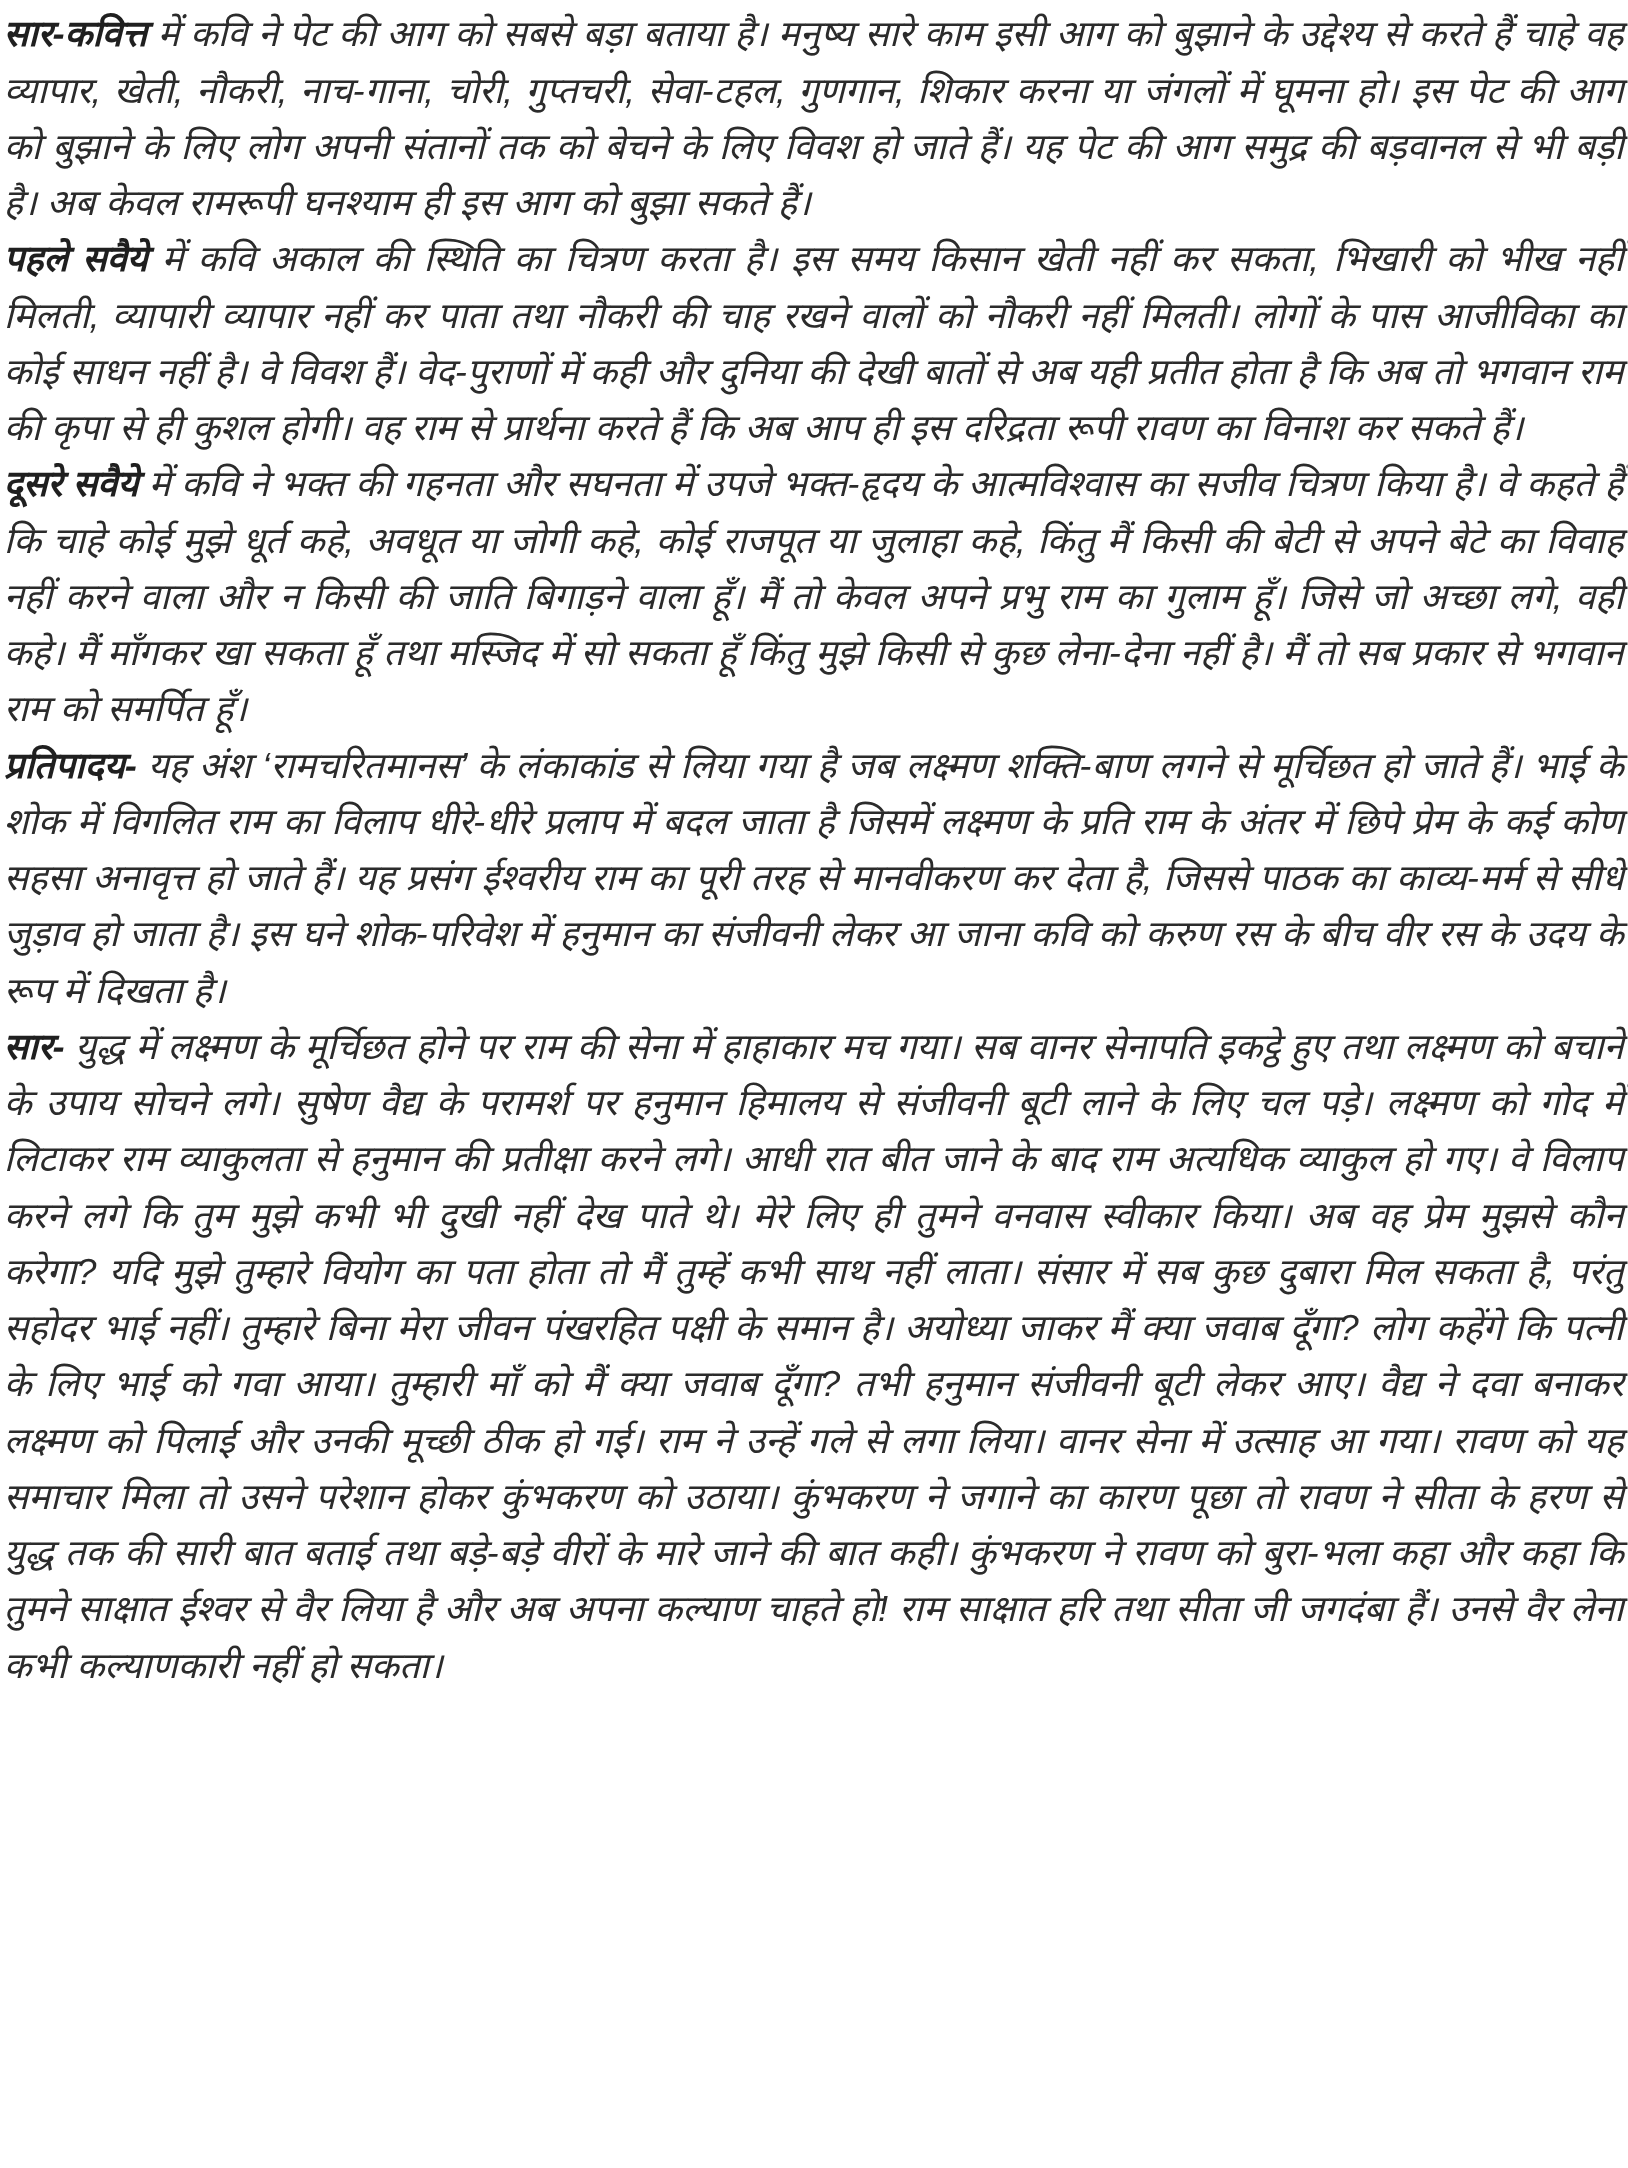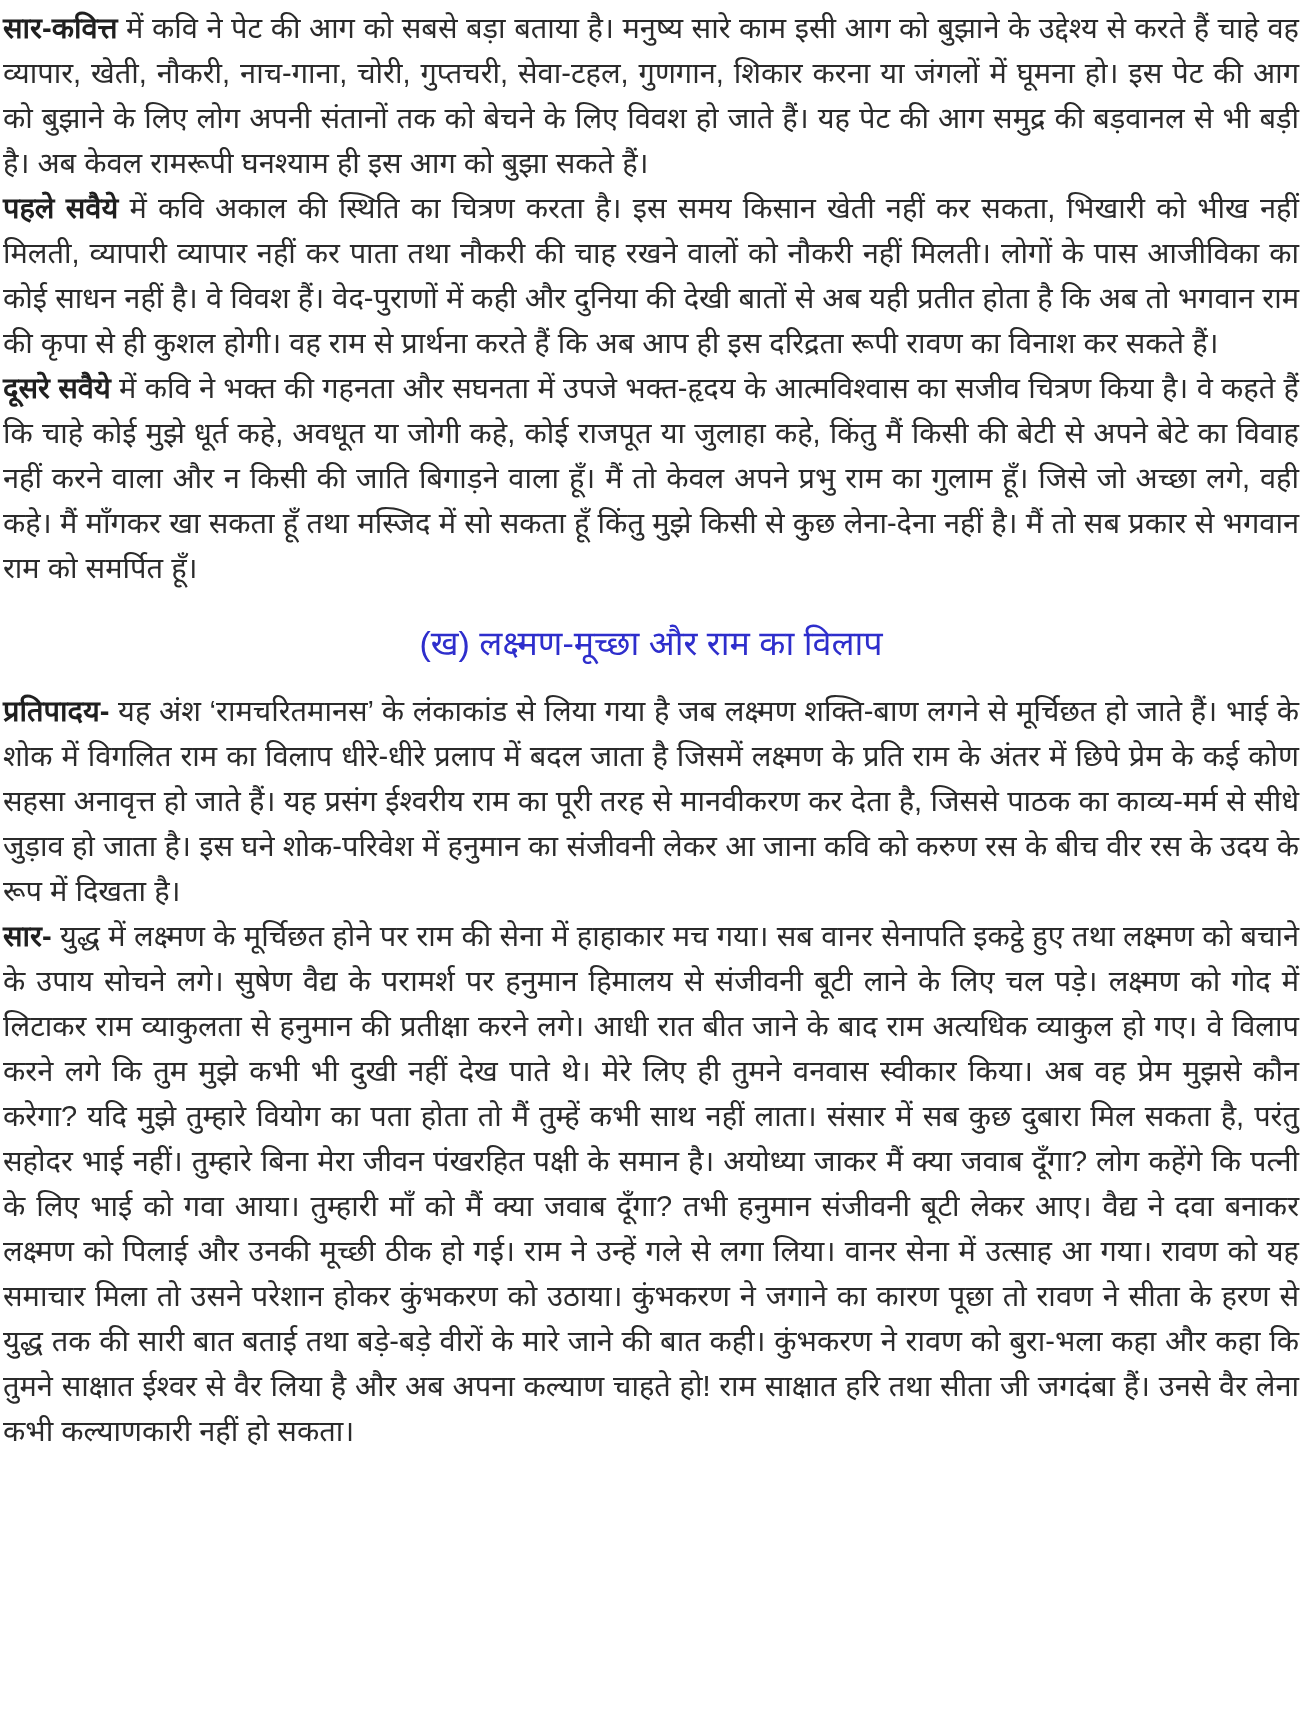--- a/index.html
+++ b/index.html
@@ -10,20 +10,21 @@
   .page {
     width: 1302px;
     box-sizing: border-box;
     padding: 6px 3px 12px 3px;
     background: #ffffff;
     font-family: "Liberation Sans", "DejaVu Sans", sans-serif;
     font-size: 29px;
     line-height: 45px;
     color: #2b2b2b;
     text-align: justify;
+    font-style: italic;
   }
   .para {
     margin: 0;
     padding: 0;
   }
   .para .lead {
     font-weight: 700;
     color: #1f1f1f;
   }
   .section-heading {
@@ -46,21 +47,20 @@
   </p>
 
   <p class="para">
     <strong class="lead">पहले सवैये</strong><span> में कवि अकाल की स्थिति का चित्रण करता है। इस समय किसान खेती नहीं कर सकता, भिखारी को भीख नहीं मिलती, व्यापारी व्यापार नहीं कर पाता तथा नौकरी की चाह रखने वालों को नौकरी नहीं मिलती। लोगों के पास आजीविका का कोई साधन नहीं है। वे विवश हैं। वेद-पुराणों में कही और दुनिया की देखी बातों से अब यही प्रतीत होता है कि अब तो भगवान राम की कृपा से ही कुशल होगी। वह राम से प्रार्थना करते हैं कि अब आप ही इस दरिद्रता रूपी रावण का विनाश कर सकते हैं।</span>
   </p>
 
   <p class="para">
     <strong class="lead">दूसरे सवैये</strong><span> में कवि ने भक्त की गहनता और सघनता में उपजे भक्त-हृदय के आत्मविश्वास का सजीव चित्रण किया है। वे कहते हैं कि चाहे कोई मुझे धूर्त कहे, अवधूत या जोगी कहे, कोई राजपूत या जुलाहा कहे, किंतु मैं किसी की बेटी से अपने बेटे का विवाह नहीं करने वाला और न किसी की जाति बिगाड़ने वाला हूँ। मैं तो केवल अपने प्रभु राम का गुलाम हूँ। जिसे जो अच्छा लगे, वही कहे। मैं माँगकर खा सकता हूँ तथा मस्जिद में सो सकता हूँ किंतु मुझे किसी से कुछ लेना-देना नहीं है। मैं तो सब प्रकार से भगवान राम को समर्पित हूँ।</span>
   </p>
 
-  <h2 class="section-heading">(ख) लक्ष्मण-मूच्छा और राम का विलाप</h2>
 
   <p class="para">
     <strong class="lead">प्रतिपादय-</strong><span> यह अंश ‘रामचरितमानस’ के लंकाकांड से लिया गया है जब लक्ष्मण शक्ति-बाण लगने से मूर्चिछत हो जाते हैं। भाई के शोक में विगलित राम का विलाप धीरे-धीरे प्रलाप में बदल जाता है जिसमें लक्ष्मण के प्रति राम के अंतर में छिपे प्रेम के कई कोण सहसा अनावृत्त हो जाते हैं। यह प्रसंग ईश्वरीय राम का पूरी तरह से मानवीकरण कर देता है, जिससे पाठक का काव्य-मर्म से सीधे जुड़ाव हो जाता है। इस घने शोक-परिवेश में हनुमान का संजीवनी लेकर आ जाना कवि को करुण रस के बीच वीर रस के उदय के रूप में दिखता है।</span>
   </p>
 
   <p class="para">
     <strong class="lead">सार-</strong><span> युद्ध में लक्ष्मण के मूर्चिछत होने पर राम की सेना में हाहाकार मच गया। सब वानर सेनापति इकट्ठे हुए तथा लक्ष्मण को बचाने के उपाय सोचने लगे। सुषेण वैद्य के परामर्श पर हनुमान हिमालय से संजीवनी बूटी लाने के लिए चल पड़े। लक्ष्मण को गोद में लिटाकर राम व्याकुलता से हनुमान की प्रतीक्षा करने लगे। आधी रात बीत जाने के बाद राम अत्यधिक व्याकुल हो गए। वे विलाप करने लगे कि तुम मुझे कभी भी दुखी नहीं देख पाते थे। मेरे लिए ही तुमने वनवास स्वीकार किया। अब वह प्रेम मुझसे कौन करेगा? यदि मुझे तुम्हारे वियोग का पता होता तो मैं तुम्हें कभी साथ नहीं लाता। संसार में सब कुछ दुबारा मिल सकता है, परंतु सहोदर भाई नहीं। तुम्हारे बिना मेरा जीवन पंखरहित पक्षी के समान है। अयोध्या जाकर मैं क्या जवाब दूँगा? लोग कहेंगे कि पत्नी के लिए भाई को गवा आया। तुम्हारी माँ को मैं क्या जवाब दूँगा? तभी हनुमान संजीवनी बूटी लेकर आए। वैद्य ने दवा बनाकर लक्ष्मण को पिलाई और उनकी मूच्छी ठीक हो गई। राम ने उन्हें गले से लगा लिया। वानर सेना में उत्साह आ गया। रावण को यह समाचार मिला तो उसने परेशान होकर कुंभकरण को उठाया। कुंभकरण ने जगाने का कारण पूछा तो रावण ने सीता के हरण से युद्ध तक की सारी बात बताई तथा बड़े-बड़े वीरों के मारे जाने की बात कही। कुंभकरण ने रावण को बुरा-भला कहा और कहा कि तुमने साक्षात ईश्वर से वैर लिया है और अब अपना कल्याण चाहते हो! राम साक्षात हरि तथा सीता जी जगदंबा हैं। उनसे वैर लेना कभी कल्याणकारी नहीं हो सकता।</span>
   </p>
 
 </main>

